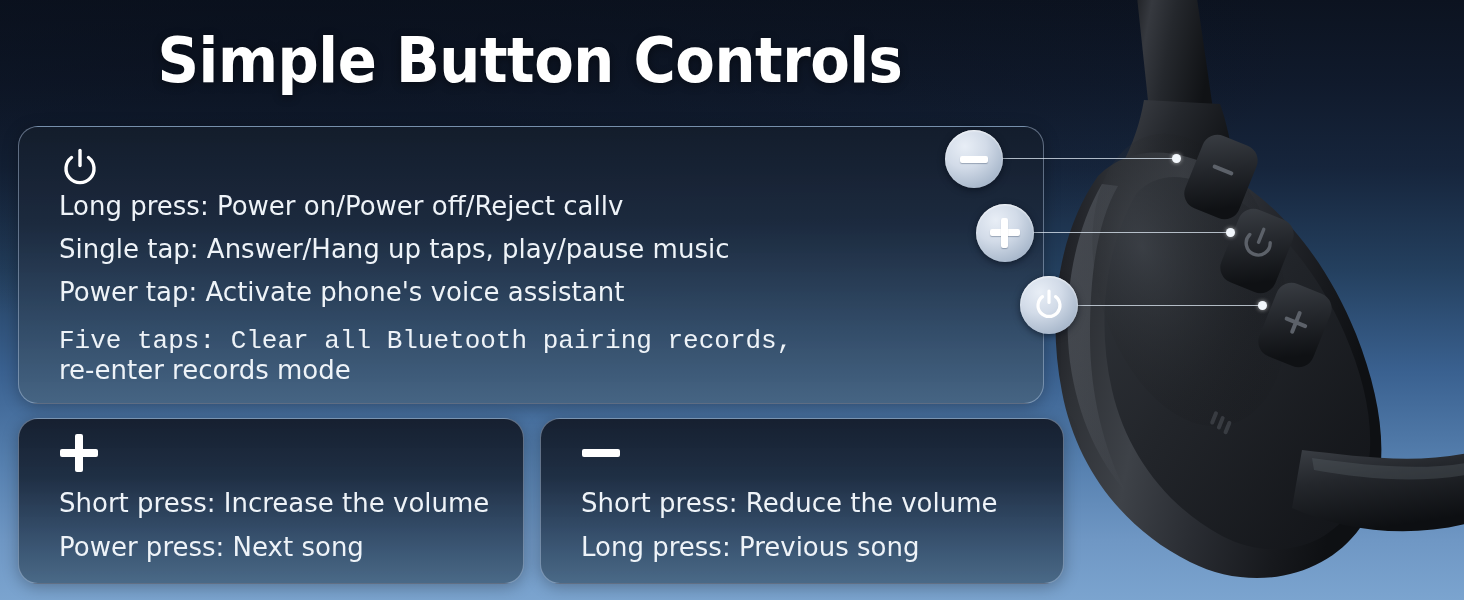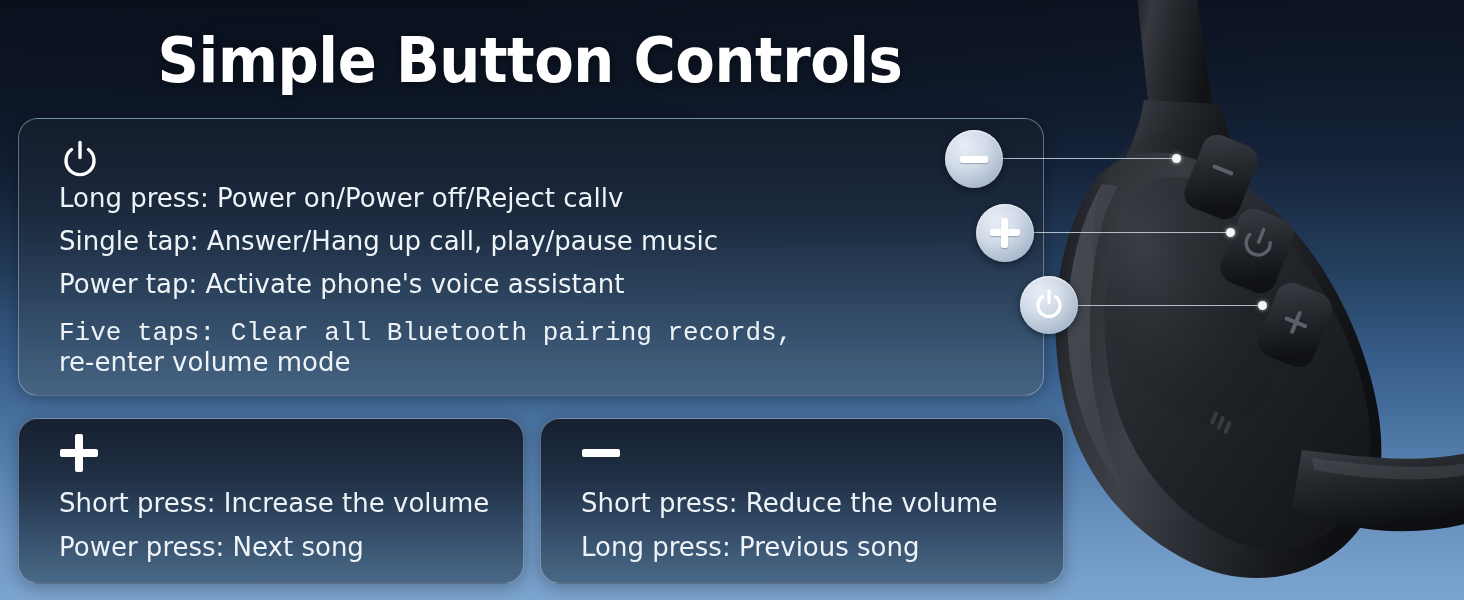--- a/index.html
+++ b/index.html
@@ -55,21 +55,21 @@
     border:1px solid rgba(183,205,230,.45);
     background:linear-gradient(180deg,
         rgba(20,29,44,.96) 0%,
         rgba(28,42,62,.95) 35%,
         rgba(49,73,100,.93) 70%,
         rgba(70,100,129,.92) 100%);
     box-shadow:0 3px 16px rgba(0,0,0,.28);
     overflow:hidden;
     z-index:4;
   }
-  .card-main   { left:18px;  top:118px; width:1026px; height:278px; }
+  .card-main   { left:18px;  top:126px; width:1026px; height:278px; }
   .card-plus   { left:18px;  top:418px; width:506px;  height:166px; }
   .card-minus  { left:540px; top:418px; width:524px;  height:166px; }
 
   .glyph { position:absolute; }
 
   
   .pw-ring{
     position:absolute; left:0; top:0;
     width:100%; height:100%;
   }
@@ -255,24 +255,24 @@
 
     <span class="glyph" style="left:40px; top:20px; width:42px; height:42px;">
       <svg class="pw-ring" viewBox="0 0 42 42" xmlns="http://www.w3.org/2000/svg">
         <path d="M12.5 10.5 A 14 14 0 1 0 29.5 10.5" fill="none" stroke="#ffffff" stroke-width="3.4" stroke-linecap="round"></path>
         <path d="M21 3.5 L21 18.5" fill="none" stroke="#ffffff" stroke-width="3.4" stroke-linecap="round"></path>
       </svg>
     </span>
 
     <div class="lines">
       <div class="line">Long press: Power on/Power off/Reject callv</div>
-      <div class="line">Single tap: Answer/Hang up call, play/pause music</div>
+      <div class="line">Single tap: Answer/Hang up taps, play/pause music</div>
       <div class="line">Power tap: Activate phone's voice assistant</div>
       <div class="line tight" style="padding-top:13px;font-family:Liberation Mono, monospace;">Five taps: Clear all Bluetooth pairing records,</div>
-      <div class="line tight">re-enter volume mode</div>
+      <div class="line tight">re-enter records mode</div>
     </div>
   </div>
 
   <div class="card card-plus">
     <span class="plus-glyph" style="left:40px; top:14px; width:40px; height:40px;">
       <span class="h" style="left:1px; top:16px; width:38px; height:8px;"></span>
       <span class="v" style="left:16px; top:1px; width:8px; height:38px;"></span>
     </span>
     <div class="lines">
       <div class="line">Short press: Increase the volume</div>

